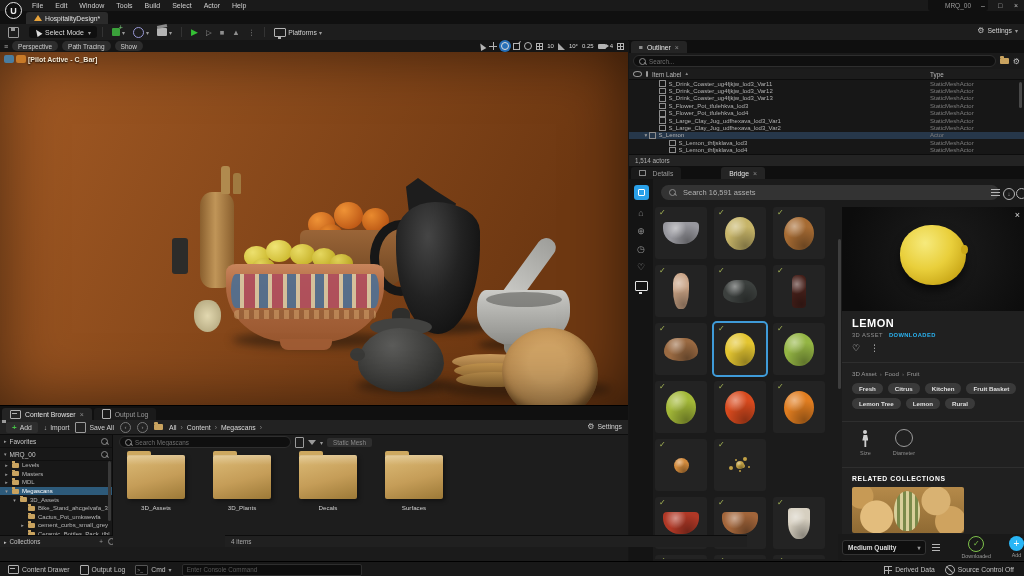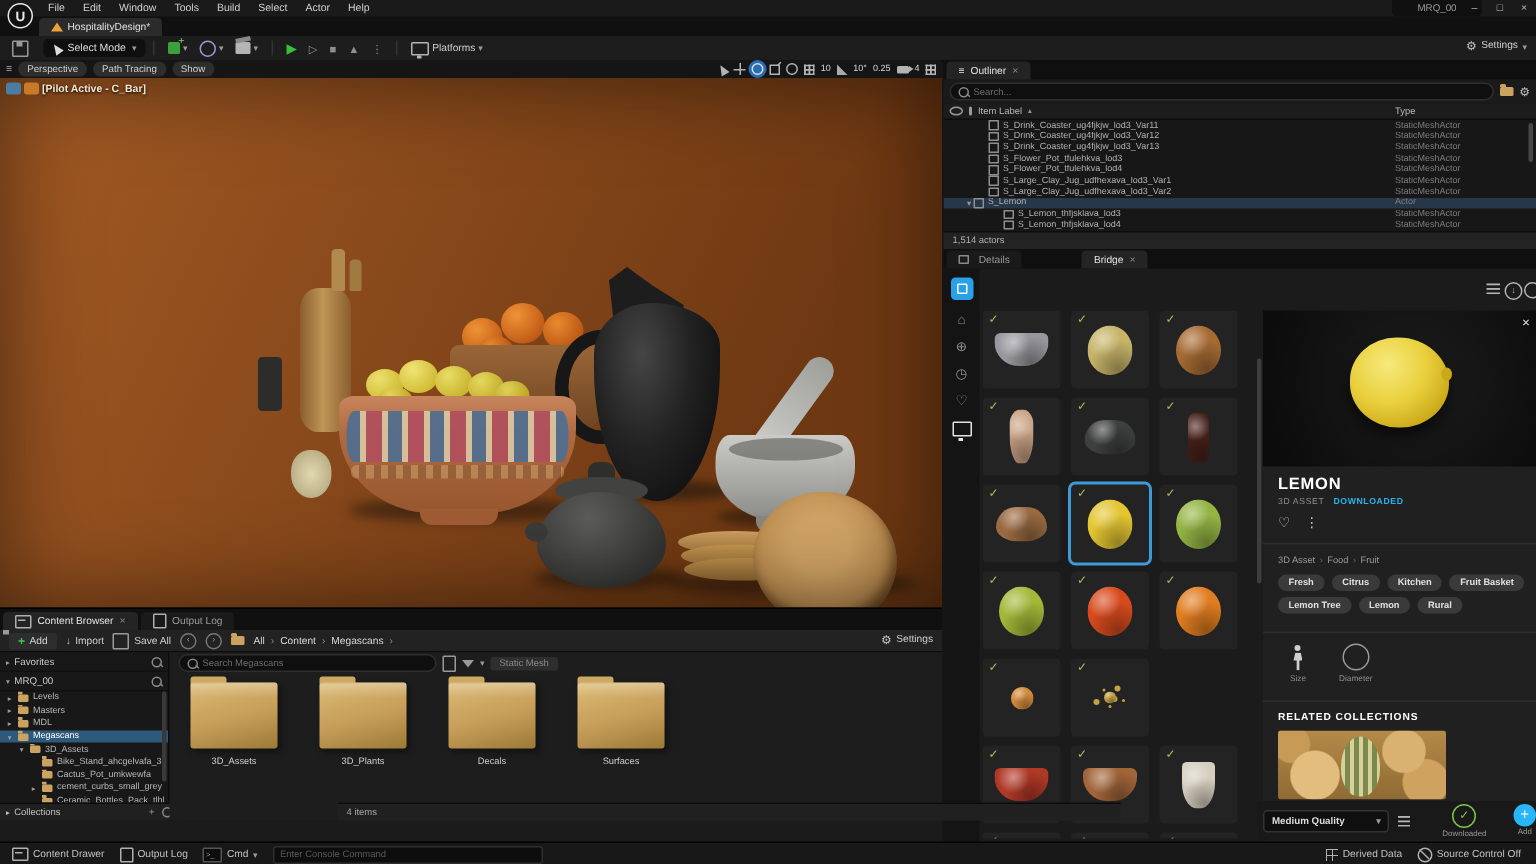--- a/index.html
+++ b/index.html
@@ -528,20 +528,24 @@
 
     <div id="bridge-body">
       <div id="rail">
         <div id="bridge-logo"></div>
         <span class="rail-ico">⌂</span>
         <span class="rail-ico">⊕</span>
         <span class="rail-ico">◷</span>
         <span class="rail-ico">♡</span>
         <span class="rail-mon"></span>
       </div>
+      <div id="bridge-search">
+        <span class="mag"></span>
+        <input placeholder="Search 16,591 assets" style="">
+      </div>
       <span class="br-top-ico sliders" style="left:362px;"></span>
       <span class="br-top-ico circ-ico" style="left:374px;">↓</span>
       <span class="br-top-ico circ-ico" style="left:387px;width:9px;height:9px;"></span>
       <div id="asset-grid">
 
           <div class="cell" data-shape="bowl">
             <span class="check">✓</span>
             <span class="shape" style="background: radial-gradient(circle at 35% 28%, rgba(255, 255, 255, 0.45), rgba(255, 255, 255, 0) 38%), radial-gradient(circle at 68% 88%, rgba(0, 0, 0, 0.35), rgba(0, 0, 0, 0) 55%), rgb(151, 151, 157); color: rgb(151, 151, 157);"></span>
           </div>
 

